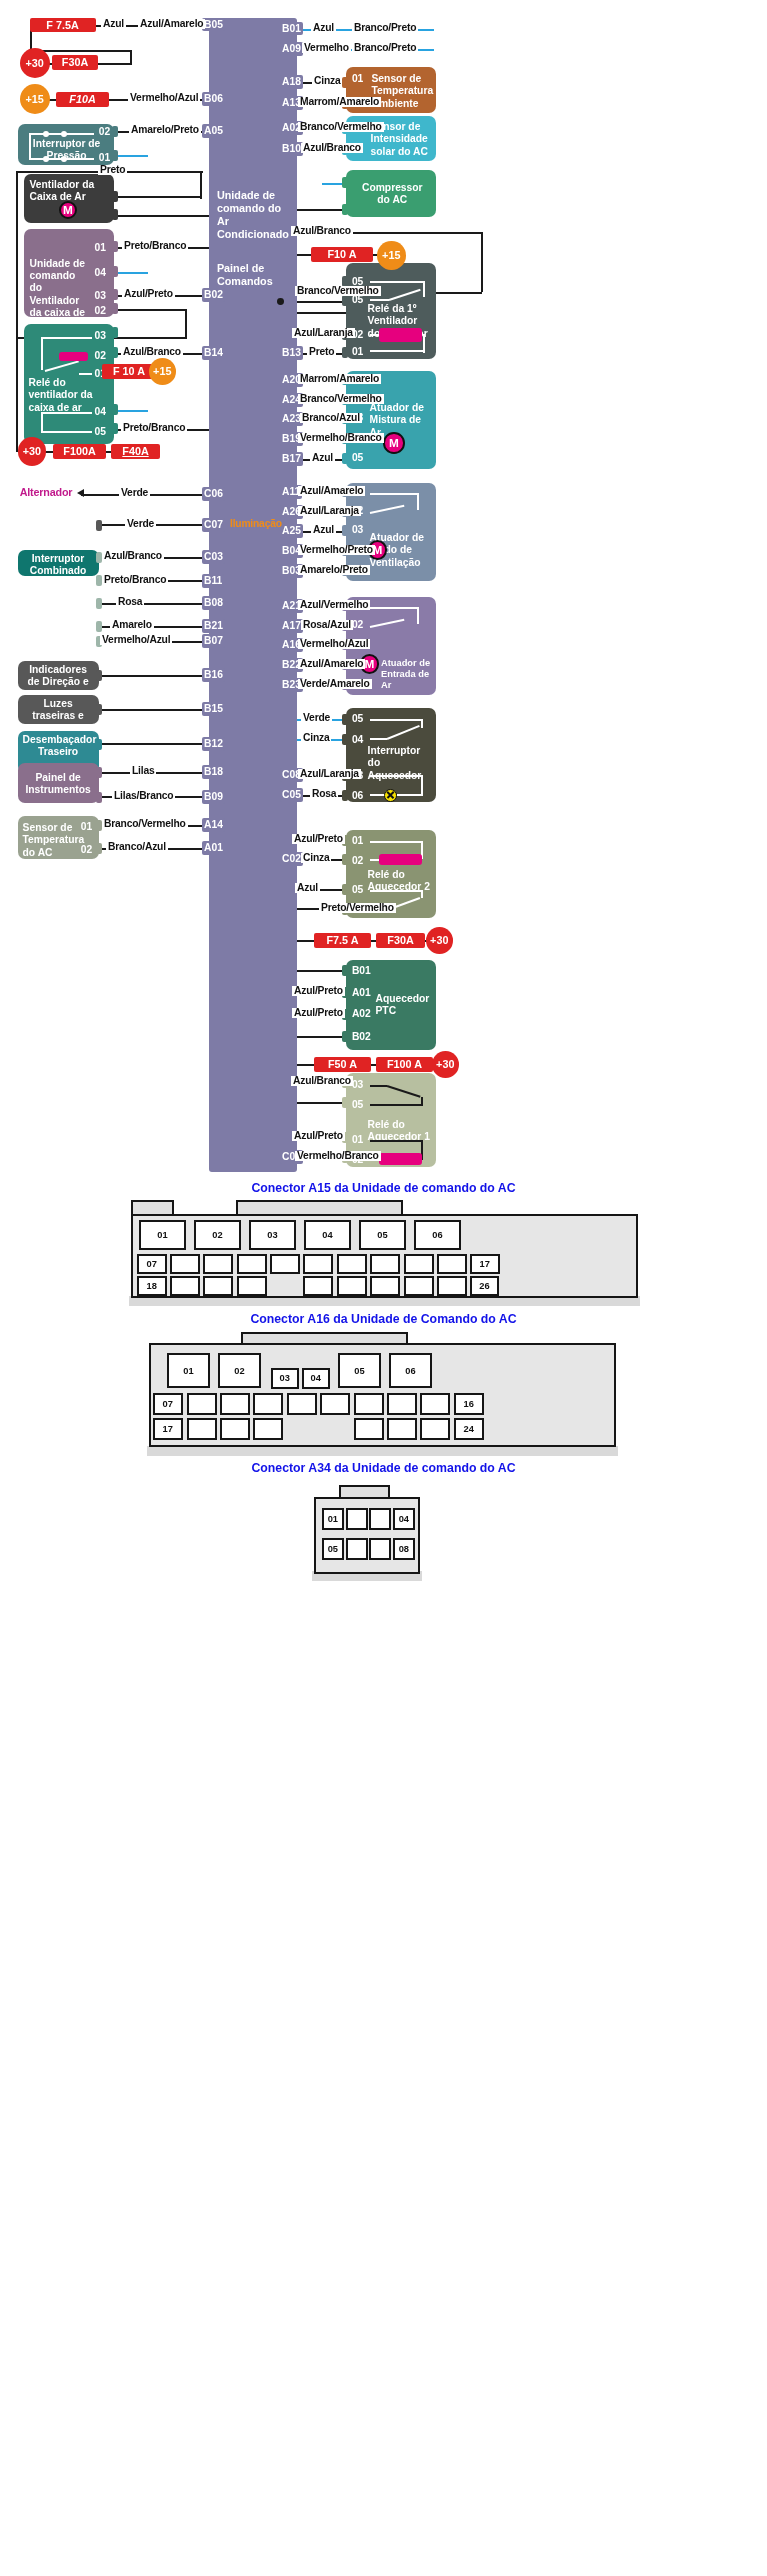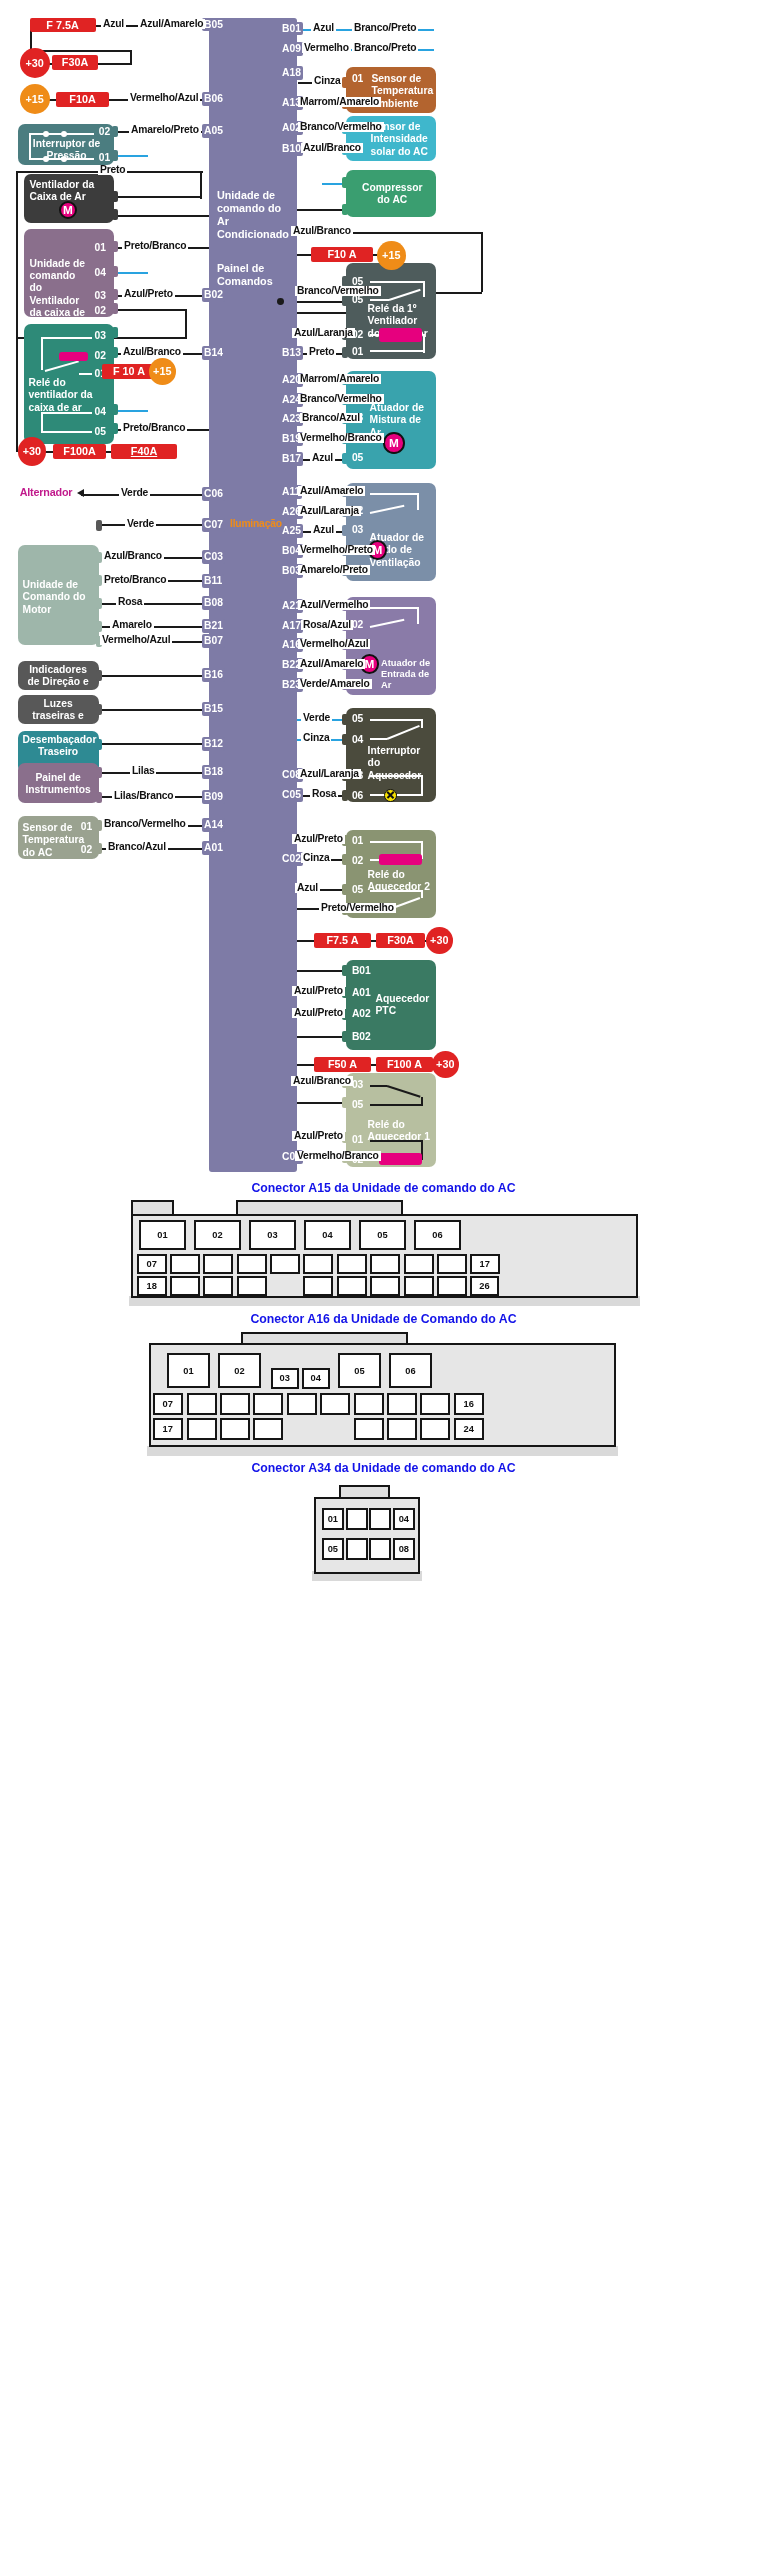--- a/index.html
+++ b/index.html
@@ -132,21 +132,21 @@
   <div class="wire v" style="left:29.5px; top:24.6px; height:27.5px;"></div>
   <div class="wire h" style="left:29.5px; top:50px; width:102px;"></div>
   <div class="wire v" style="left:130px; top:50px; height:14.7px;"></div>
   <div class="wire h" style="left:97px; top:63px; width:34px;"></div>
   <div class="fuse" style="left:52px; top:55px; width:46px;">F30A</div>
   <div class="wire h" style="left:44px; top:63px; width:9.8px;"></div>
   <div class="term p30" style="left:19.6px; top:48px; width:30px; height:30px; line-height:30px;">+30</div>
 
   <div class="term p15" style="left:19.6px; top:84px; width:30px; height:30px; line-height:30px;">+15</div>
   <div class="wire h" style="left:49px; top:99px; width:8.8px;"></div>
-  <div class="fuse" style="left:56px; top:92px; width:53px;">F10A</div>
+  <div class="fuse" style="left:56px; top:92px; width:53px;font-style:italic;">F10A</div>
   <div class="wire h" style="left:109px; top:99px; width:100px;"></div>
   <div class="wlab" style="left:128px; top:93px;">Vermelho/Azul</div>
   <div class="pin l" style="left:202px; top:92px;">B06</div>
 
   <div class="box" style="left:17.7px; top:124px; width:96px; height:41px; background:#4b7d80;">
     <div class="t" style="left:7.9px; top:13.7px; width:82px; text-align:center;">Interruptor de Pressão</div>
     <div class="num" style="left:81px; top:2px;">02</div>
     <div class="num" style="left:81px; top:27.5px;">01</div>
     <div class="wl h" style="left:11.8px; top:8.8px; width:65px;"></div>
     <div class="wl h" style="left:11.8px; top:34px; width:65px;"></div>
@@ -236,41 +236,38 @@
   <div class="gnd" style="left:145px; top:403px;"></div>
 
   <div class="wire h" style="left:114px; top:429px; width:104px;"></div>
   <div class="wlab" style="left:121px; top:423px;">Preto/Branco</div>
   <div class="wire v" style="left:216px; top:251px; height:178px;"></div>
 
   <div class="term p30" style="left:17.7px; top:437px; width:28.5px; height:28.5px; line-height:28.5px;">+30</div>
   <div class="wire h" style="left:44px; top:451px; width:10.8px;"></div>
   <div class="fuse" style="left:53px; top:444px; width:53px;">F100A</div>
   <div class="wire h" style="left:105px; top:451px; width:7.9px;"></div>
-  <div class="fuse" style="left:111px; top:444px; width:66px;text-decoration:underline;">F40A</div>
+  <div class="fuse" style="left:111px; top:444px; width:49px;text-decoration:underline;">F40A</div>
   <div class="wire v" style="left:15.7px; top:444px; height:7.9px;"></div>
 
   <div class="wlab plain" style="left:17.7px; top:487px; color:#c11a8c; font-size:10.8px;">Alternador</div>
   <div class="wire h" style="left:81px; top:494px; width:129px;"></div>
   <div style="position:absolute;left:77px;top:489px;width:0;height:0;border-top:4.9px solid transparent;border-bottom:4.9px solid transparent;border-right:7.9px solid #1a1a1a;z-index:4;"></div>
   <div class="wlab" style="left:119px; top:488px;">Verde</div>
   <div class="pin l" style="left:202px; top:487px;">C06</div>
 
   <div class="box" style="left:17.7px; top:513px; width:81px; height:25.5px; background:#0f766e;margin-top:37px;">
     <div class="t" style="left:4.9px; top:2.9px; width:71px; text-align:center;">Interruptor Combinado</div>
   </div>
   <div class="nub" style="left:96px; top:520px; background:#585858;"></div>
   <div class="wire h" style="left:98px; top:524px; width:111px;"></div>
   <div class="wlab" style="left:125px; top:519px;">Verde</div>
   <div class="pin l" style="left:202px; top:518px;">C07</div>
   <div class="wlab plain" style="left:228px; top:519px; color:#ef8c18;">Iluminação</div>
 
-  <div class="box" style="left:17.7px; top:545px; width:81px; height:100px; background:#9eb6aa;">
-    <div class="t" style="left:4.9px; top:34px; width:65px;">Unidade de Comando do Motor</div>
-  </div>
   <div class="nub" style="left:96px; top:552px; background:#9eb6aa;"></div>
   <div class="nub" style="left:96px; top:575px; background:#9eb6aa;"></div>
   <div class="nub" style="left:96px; top:598px; background:#9eb6aa;"></div>
   <div class="nub" style="left:96px; top:621px; background:#9eb6aa;"></div>
   <div class="wire h" style="left:98px; top:557px; width:111px;"></div>
   <div class="wlab" style="left:102px; top:551px;">Azul/Branco</div>
   <div class="pin l" style="left:202px; top:550px;">C03</div>
   <div class="wire h" style="left:98px; top:580px; width:111px;"></div>
   <div class="wlab" style="left:102px; top:575px;">Preto/Branco</div>
   <div class="pin l" style="left:202px; top:574px;">B11</div>
@@ -337,21 +334,21 @@
   <div class="wlab" style="left:311px; top:22.6px;">Azul</div>
   <div class="wlab" style="left:352px; top:22.6px;">Branco/Preto</div>
   <div class="gnd" style="left:432px; top:21.6px;"></div>
 
   <div class="pin r" style="left:280px; top:42px;">A09</div>
   <div class="wire h blue" style="left:298px; top:49px; width:136px;"></div>
   <div class="wlab" style="left:302px; top:43px;">Vermelho</div>
   <div class="wlab" style="left:352px; top:43px;">Branco/Preto</div>
   <div class="gnd" style="left:432px; top:42px;"></div>
 
-  <div class="pin r" style="left:280px; top:66px;">A18</div>
+  <div class="pin r" style="left:280px; top:75px;">A18</div>
   <div class="wire h" style="left:298px; top:82px; width:48px;"></div>
   <div class="wlab" style="left:312px; top:76px;">Cinza</div>
   <div class="pin r" style="left:280px; top:96px;">A13</div>
   <div class="wire h" style="left:298px; top:103px; width:48px;"></div>
   <div class="wlab" style="left:298px; top:97px;">Marrom/Amarelo</div>
   <div class="box" style="left:346px; top:67px; width:90px; height:46px; background:#b3642f;">
     <div class="t" style="left:25.5px; top:5.9px; width:61px;">Sensor de Temperatura Ambiente</div>
     <div class="num" style="left:5.9px; top:5.9px;">01</div>
     <div class="num" style="left:5.9px; top:30px;">02</div>
   </div>

